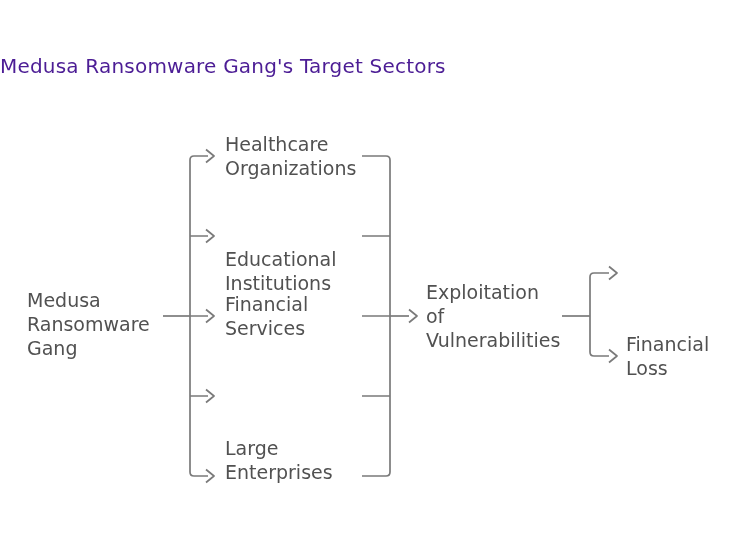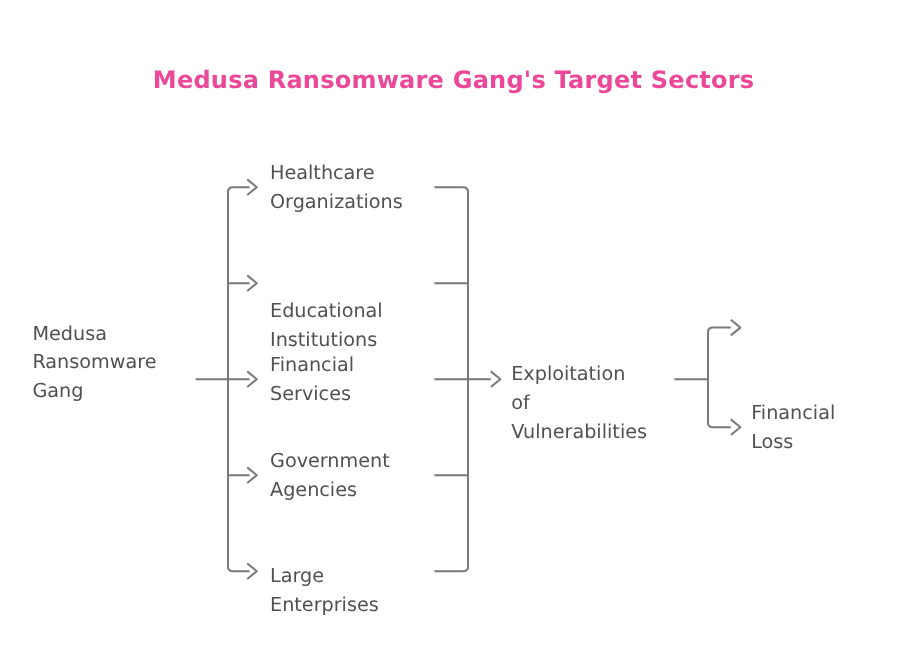--- a/index.html
+++ b/index.html
@@ -13,52 +13,52 @@
     height: 548px;
     background: #ffffff;
     overflow: hidden;
     font-family: "DejaVu Sans", "Liberation Sans", sans-serif;
   }
   .diagram-title {
     position: absolute;
     left: 0;
     right: 0;
     top: 52px;
-    text-align: center;
+    text-align: left;
     font-size: 20px;
     line-height: 28px;
-    font-weight: bold;
-    color: #ec4899;
+    font-weight: normal;
+    color: #4c1d95;
     letter-spacing: 0.2px;
   }
   .edge-layer {
     position: absolute;
     left: 0;
     top: 0;
   }
   .edge-layer path {
     stroke: #7a7a7a;
     stroke-width: 1.7;
     fill: none;
     stroke-linejoin: round;
   }
   .node {
     position: absolute;
-    font-size: 16px;
+    font-size: 19px;
     line-height: 24px;
     color: #515151;
     white-space: pre-line;
   }
-  #node-root                   { left: 27px;  top: 266px; }
+  #node-root                   { left: 27px;  top: 288px; }
   #node-healthcare             { left: 225px; top: 132px; }
   #node-educational            { left: 225px; top: 212px; margin-top: 35px; }
   #node-financial-services     { left: 225px; top: 292px; }
   #node-government             { left: 225px; top: 372px; }
-  #node-large-enterprises      { left: 225px; top: 468px; }
-  #node-exploitation           { left: 426px; top: 280px; margin-top: 20px; }
+  #node-large-enterprises      { left: 225px; top: 436px; }
+  #node-exploitation           { left: 426px; top: 280px; }
   #node-significant-disruption { left: 626px; top: 249px; }
   #node-financial-loss         { left: 626px; top: 332px; }
 </style>
 </head>
 <body>
 
 <div class="stage">
 
   <div class="diagram-title">Medusa Ransomware Gang's Target Sectors</div>
 
@@ -91,22 +91,20 @@
 
   <div class="node" id="node-healthcare">Healthcare
 Organizations</div>
 
   <div class="node" id="node-educational">Educational
 Institutions</div>
 
   <div class="node" id="node-financial-services">Financial
 Services</div>
 
-  <div class="node" id="node-government">Government
-Agencies</div>
 
   <div class="node" id="node-large-enterprises">Large
 Enterprises</div>
 
   <div class="node" id="node-exploitation">Exploitation
 of
 Vulnerabilities</div>
 
 
   <div class="node" id="node-financial-loss">Financial

